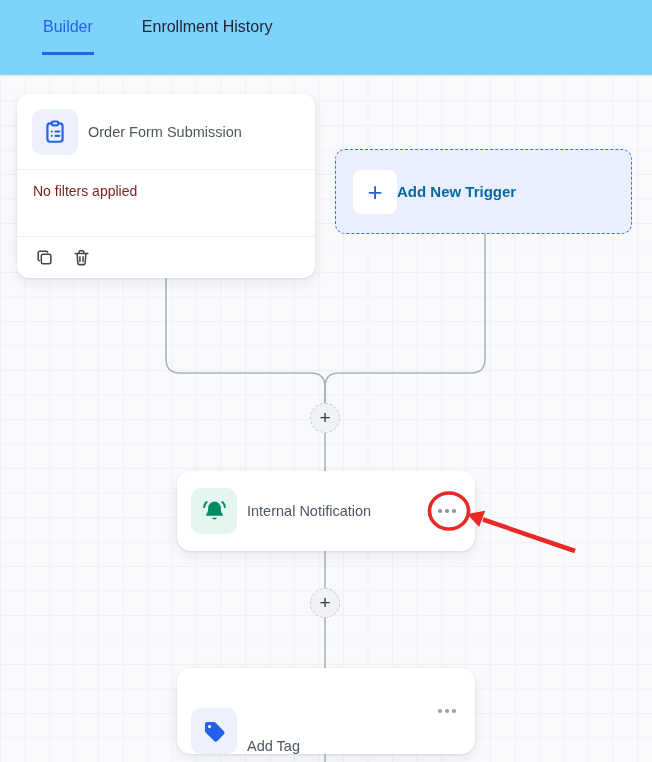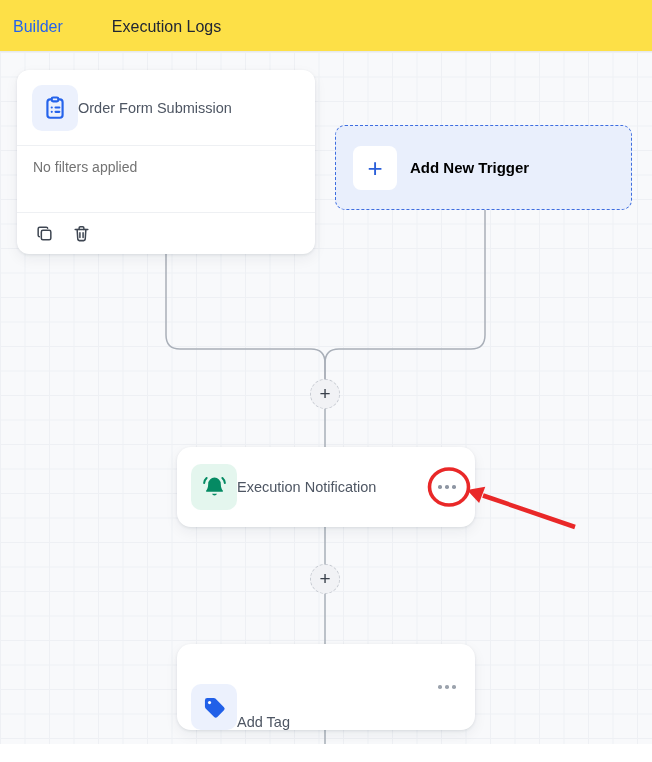--- a/index.html
+++ b/index.html
@@ -1,22 +1,22 @@
 <!DOCTYPE html>
 <html><head>
 <meta charset="utf-8">
 <style>
   * { margin:0; padding:0; box-sizing:border-box; }
   html,body { width:652px; height:762px; }
   body { font-family:"Liberation Sans", sans-serif; background:#fff; overflow:hidden; }
 
   
   .tabbar {
-    height:52px; background:#fde047; border-bottom:1px solid #E7E9EC;
-    display:flex; align-items:flex-start; padding-left:12px; column-gap:47px;
+    height:76px; background:#7dd3fc; border-bottom:1px solid #E7E9EC;
+    display:flex; align-items:flex-start; padding-left:42px; column-gap:47px;
   }
   .tab {
     padding:15px 1px 13px; font-size:16px; color:#202634; cursor:pointer;
     border-bottom:3.5px solid transparent; line-height:24px; background:none; border-top:none; border-left:none; border-right:none;
     font-family:"Liberation Sans", sans-serif;
   }
   .tab.active { color:#2563EB; border-bottom-color:#2563EB; }
 
   
   .canvas {
@@ -34,38 +34,38 @@
   .trigger-card {
     position:absolute; left:17px; top:18px; width:298px; height:184px;
     background:#fff; border-radius:12px;
     box-shadow:0 1px 3px rgba(25,35,55,.10), 0 5px 14px rgba(25,35,55,.06);
     cursor:pointer;
   }
   .tc-header { height:76px; border-bottom:1px solid #EEF0F3; display:flex; align-items:center; padding:0 16px 0 15px; }
   .icon-sq { width:46px; height:46px; border-radius:10px; display:flex; align-items:center; justify-content:center; flex:0 0 auto; }
   .icon-sq.blue  { background:#ECF1FD; }
   .icon-sq.green { background:#E4F6EE; }
-  .card-title { font-size:14.5px; color:#4E5663; }
-  .tc-filters { height:67px; padding:13px 16px 0; font-size:14px; color:#737373; border-bottom:1px solid #EEF0F3; }
+  .card-title { margin-left:10px; font-size:14.5px; color:#4E5663; }
+  .tc-filters { height:67px; padding:13px 16px 0; font-size:14px; color:#7f1d1d; border-bottom:1px solid #EEF0F3; }
   .tc-footer { height:40px; display:flex; align-items:center; gap:17px; padding:0 17px; }
   .tool-btn { background:none; border:none; cursor:pointer; width:20px; height:20px; display:flex; align-items:center; justify-content:center; }
 
   
   .add-trigger {
     position:absolute; left:335px; top:73px; width:297px; height:85px;
     background:#E9EFFC; border:1.5px dashed #3D6DE0; border-radius:10px;
     display:flex; align-items:center; padding-left:17px; cursor:pointer;
     font-family:"Liberation Sans", sans-serif;
   }
   .plus-sq {
     width:44px; height:44px; background:#fff; border-radius:8px;
     display:flex; align-items:center; justify-content:center;
     font-size:26px; font-weight:500; color:#2B5FD9; line-height:1;
   }
-  .add-trigger-label { margin-left:13px; font-size:15px; font-weight:bold; color:#000000; }
+  .add-trigger-label { font-size:15px; font-weight:bold; color:#0369a1; }
 
   
   .plus-circle {
     position:absolute; width:30px; height:30px; border-radius:50%;
     background:#F1F2F5; border:1px dashed #C7CBD2; color:#39404B;
     font-size:19px; line-height:26px; text-align:center; cursor:pointer;
     font-family:"Liberation Sans", sans-serif; padding:0;
   }
 
   
@@ -82,21 +82,21 @@
   .dot { width:3.5px; height:3.5px; border-radius:50%; background:#8E96A3; }
   .dots-btn.light .dot { background:#9CA3AD; }
 
   .annotation-layer { z-index:5; }
 </style>
 </head>
 <body>
 
 <div class="tabbar">
   <button class="tab active">Builder</button>
-  <button class="tab">Execution Logs</button>
+  <button class="tab">Enrollment History</button>
 </div>
 
 <div class="canvas">
 
   <svg class="layer" viewBox="0 0 652 692">
     <g fill="none" stroke="#A9AFB8" stroke-width="1.5">
       <path d="M166 202 L166 283 Q166 297 180 297 L311 297 Q325 297 325 311 L325 342"></path>
       <path d="M485 158 L485 283 Q485 297 471 297 L339 297 Q325 297 325 311 L325 342"></path>
       <path d="M325 342 L325 395"></path>
       <path d="M325 475 L325 592"></path>
@@ -148,21 +148,21 @@
         <g fill="#058A63">
           <path d="M12 3.2a5.6 5.6 0 0 0-5.6 5.6c0 3.3-1 5-1.9 6.1a.5.5 0 0 0 .4.8h14.2a.5.5 0 0 0 .4-.8c-.9-1.1-1.9-2.8-1.9-6.1A5.6 5.6 0 0 0 12 3.2z"></path>
           <path d="M9.8 17.5a2.3 2.3 0 0 0 4.4 0z"></path>
         </g>
         <g fill="none" stroke="#058A63" stroke-width="1.8" stroke-linecap="round">
           <path d="M5 3.6C3.7 4.8 2.9 6.3 2.8 8"></path>
           <path d="M19 3.6c1.3 1.2 2.1 2.7 2.2 4.4"></path>
         </g>
       </svg>
     </div>
-    <span class="card-title">Execution Notification</span>
+    <span class="card-title">Internal Notification</span>
     <button class="dots-btn">
       <span class="dot"></span>
       <span class="dot"></span>
       <span class="dot"></span>
     </button>
   </div>
 
   <div class="action-card" style="top:592px; height:86px;align-items:flex-end;">
     <div class="icon-sq blue">
       <svg width="27" height="27" viewBox="0 0 24 24">

